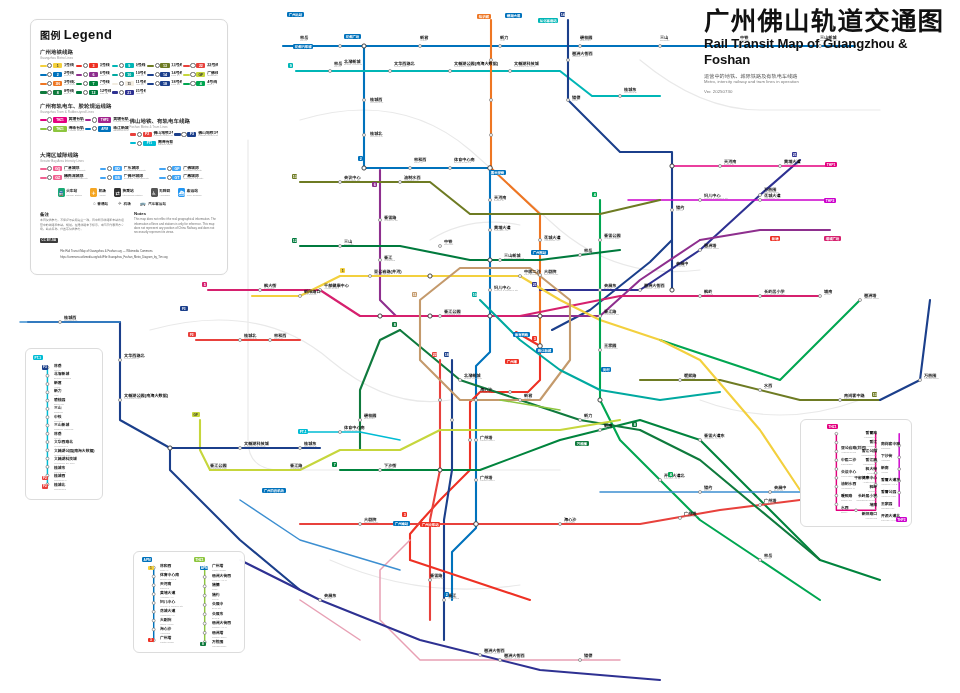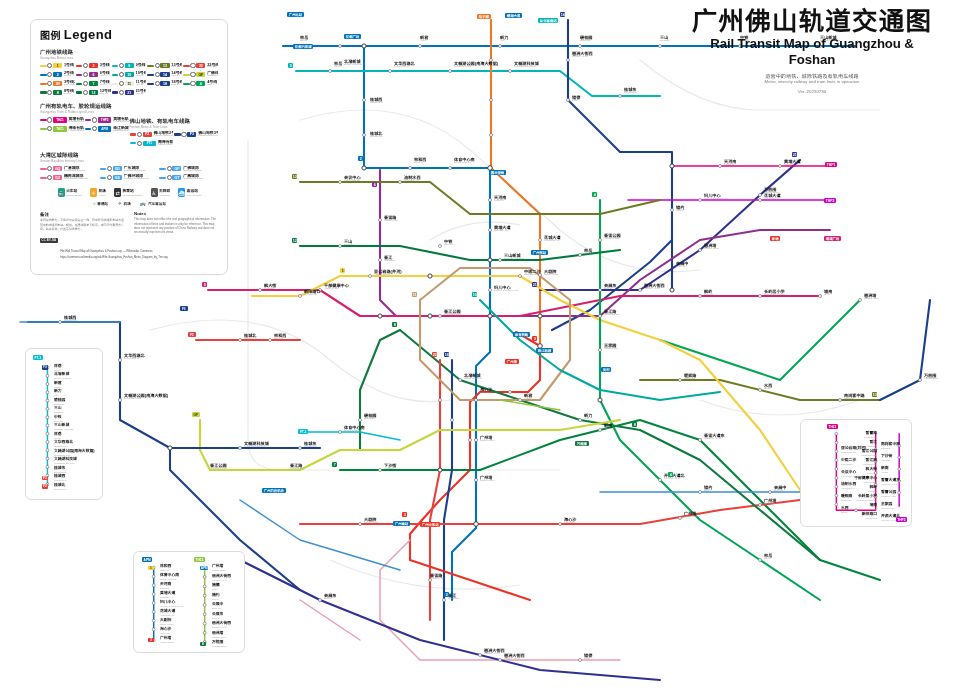--- a/index.html
+++ b/index.html
@@ -8,21 +8,21 @@
     width:960px;height:693px;position:relative;overflow:hidden;
     font-family:"Liberation Sans","DejaVu Sans",sans-serif;
     color:#1a1a1a;
     -webkit-font-smoothing:antialiased;
   }
   #map-root{position:absolute;inset:0;width:960px;height:693px;}
   svg.mapsvg{position:absolute;left:0;top:0;width:960px;height:693px;display:block;}
 
   
   #title-block{
-    position:absolute; right:22px; top:8px; width:252px; text-align:center;
+    position:absolute; right:4px; top:8px; width:252px; text-align:left;
     z-index:40; pointer-events:none;
   }
   #title-cn{
     font-size:25.5px; font-weight:bold; letter-spacing:1.2px; line-height:1.05;
     color:#111; font-family:"DejaVu Sans","Liberation Sans",sans-serif;
   }
   #title-en{
     font-size:13.2px; font-weight:bold; letter-spacing:-.1px; line-height:1.25;
     margin-top:1px; color:#111;
   }

